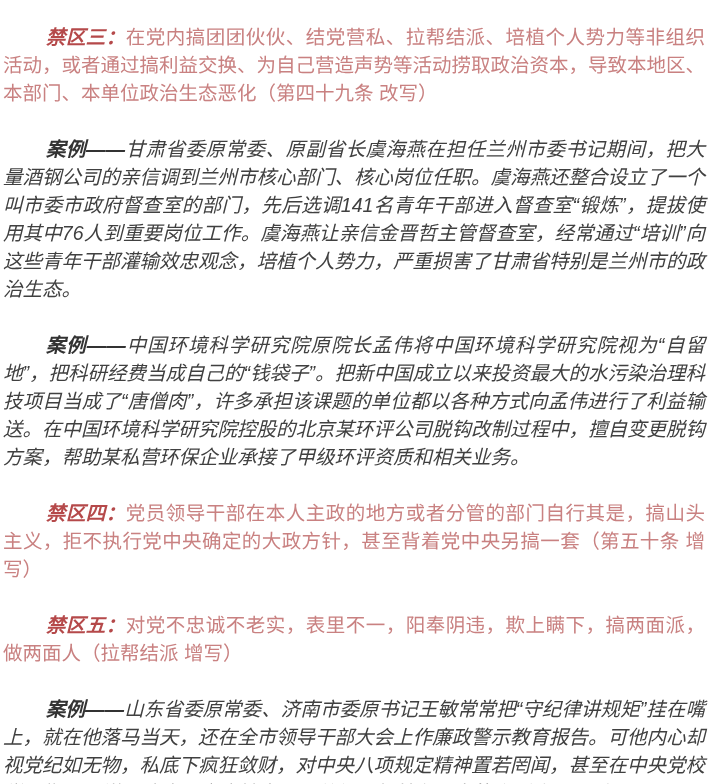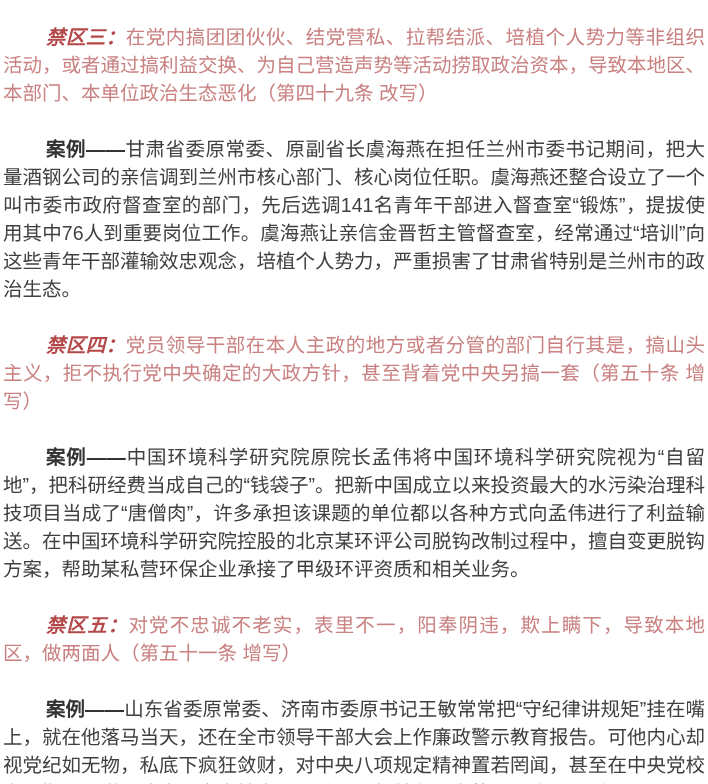--- a/index.html
+++ b/index.html
@@ -29,36 +29,37 @@
   .para.rule {
     color: #c98181;
   }
   .para.rule .lead {
     color: #b5494a;
     font-weight: bold;
     font-style: italic;
   }
   .para.case {
     color: #404040;
+    font-style: italic;
   }
   .para.case .lead {
     color: #333333;
     font-weight: bold;
   }
 </style>
 </head>
 <body>
 
 <div class="article">
 
   <p class="para rule"><span class="lead">禁区三：</span><span>在党内搞团团伙伙、结党营私、拉帮结派、培植个人势力等非组织活动，或者通过搞利益交换、为自己营造声势等活动捞取政治资本，导致本地区、本部门、本单位政治生态恶化（第四十九条 改写）</span></p>
 
   <p class="para case"><span class="lead">案例——</span><span>甘肃省委原常委、原副省长虞海燕在担任兰州市委书记期间，把大量酒钢公司的亲信调到兰州市核心部门、核心岗位任职。虞海燕还整合设立了一个叫市委市政府督查室的部门，先后选调141名青年干部进入督查室“锻炼”，提拔使用其中76人到重要岗位工作。虞海燕让亲信金晋哲主管督查室，经常通过“培训”向这些青年干部灌输效忠观念，培植个人势力，严重损害了甘肃省特别是兰州市的政治生态。</span></p>
 
+  <p class="para case"><span class="lead">案例——</span><span>中国环境科学研究院原院长孟伟将中国环境科学研究院视为“自留地”，把科研经费当成自己的“钱袋子”。把新中国成立以来投资最大的水污染治理科技项目当成了“唐僧肉”，许多承担该课题的单位都以各种方式向孟伟进行了利益输送。在中国环境科学研究院控股的北京某环评公司脱钩改制过程中，擅自变更脱钩方案，帮助某私营环保企业承接了甲级环评资质和相关业务。</span></p>
+
   <p class="para rule"><span class="lead">禁区四：</span><span>党员领导干部在本人主政的地方或者分管的部门自行其是，搞山头主义，拒不执行党中央确定的大政方针，甚至背着党中央另搞一套（第五十条 增写）</span></p>
 
-  <p class="para case"><span class="lead">案例——</span><span>中国环境科学研究院原院长孟伟将中国环境科学研究院视为“自留地”，把科研经费当成自己的“钱袋子”。把新中国成立以来投资最大的水污染治理科技项目当成了“唐僧肉”，许多承担该课题的单位都以各种方式向孟伟进行了利益输送。在中国环境科学研究院控股的北京某环评公司脱钩改制过程中，擅自变更脱钩方案，帮助某私营环保企业承接了甲级环评资质和相关业务。</span></p>
-
-  <p class="para rule"><span class="lead">禁区五：</span><span>对党不忠诚不老实，表里不一，阳奉阴违，欺上瞒下，导致本地区，做两面人（第五十一条 增写）</span></p>
+  <p class="para rule"><span class="lead">禁区五：</span><span>对党不忠诚不老实，表里不一，阳奉阴违，欺上瞒下，搞两面派，做两面人（拉帮结派 增写）</span></p>
 
   <p class="para case"><span class="lead">案例——</span><span>山东省委原常委、济南市委原书记王敏常常把“守纪律讲规矩”挂在嘴上，就在他落马当天，还在全市领导干部大会上作廉政警示教育报告。可他内心却视党纪如无物，私底下疯狂敛财，对中央八项规定精神置若罔闻，甚至在中央党校学习期间，潜入济南一家房地产公司总经理赵某在北京的会所吃喝玩乐。</span></p>
 
 </div>
 
 </body></html>

